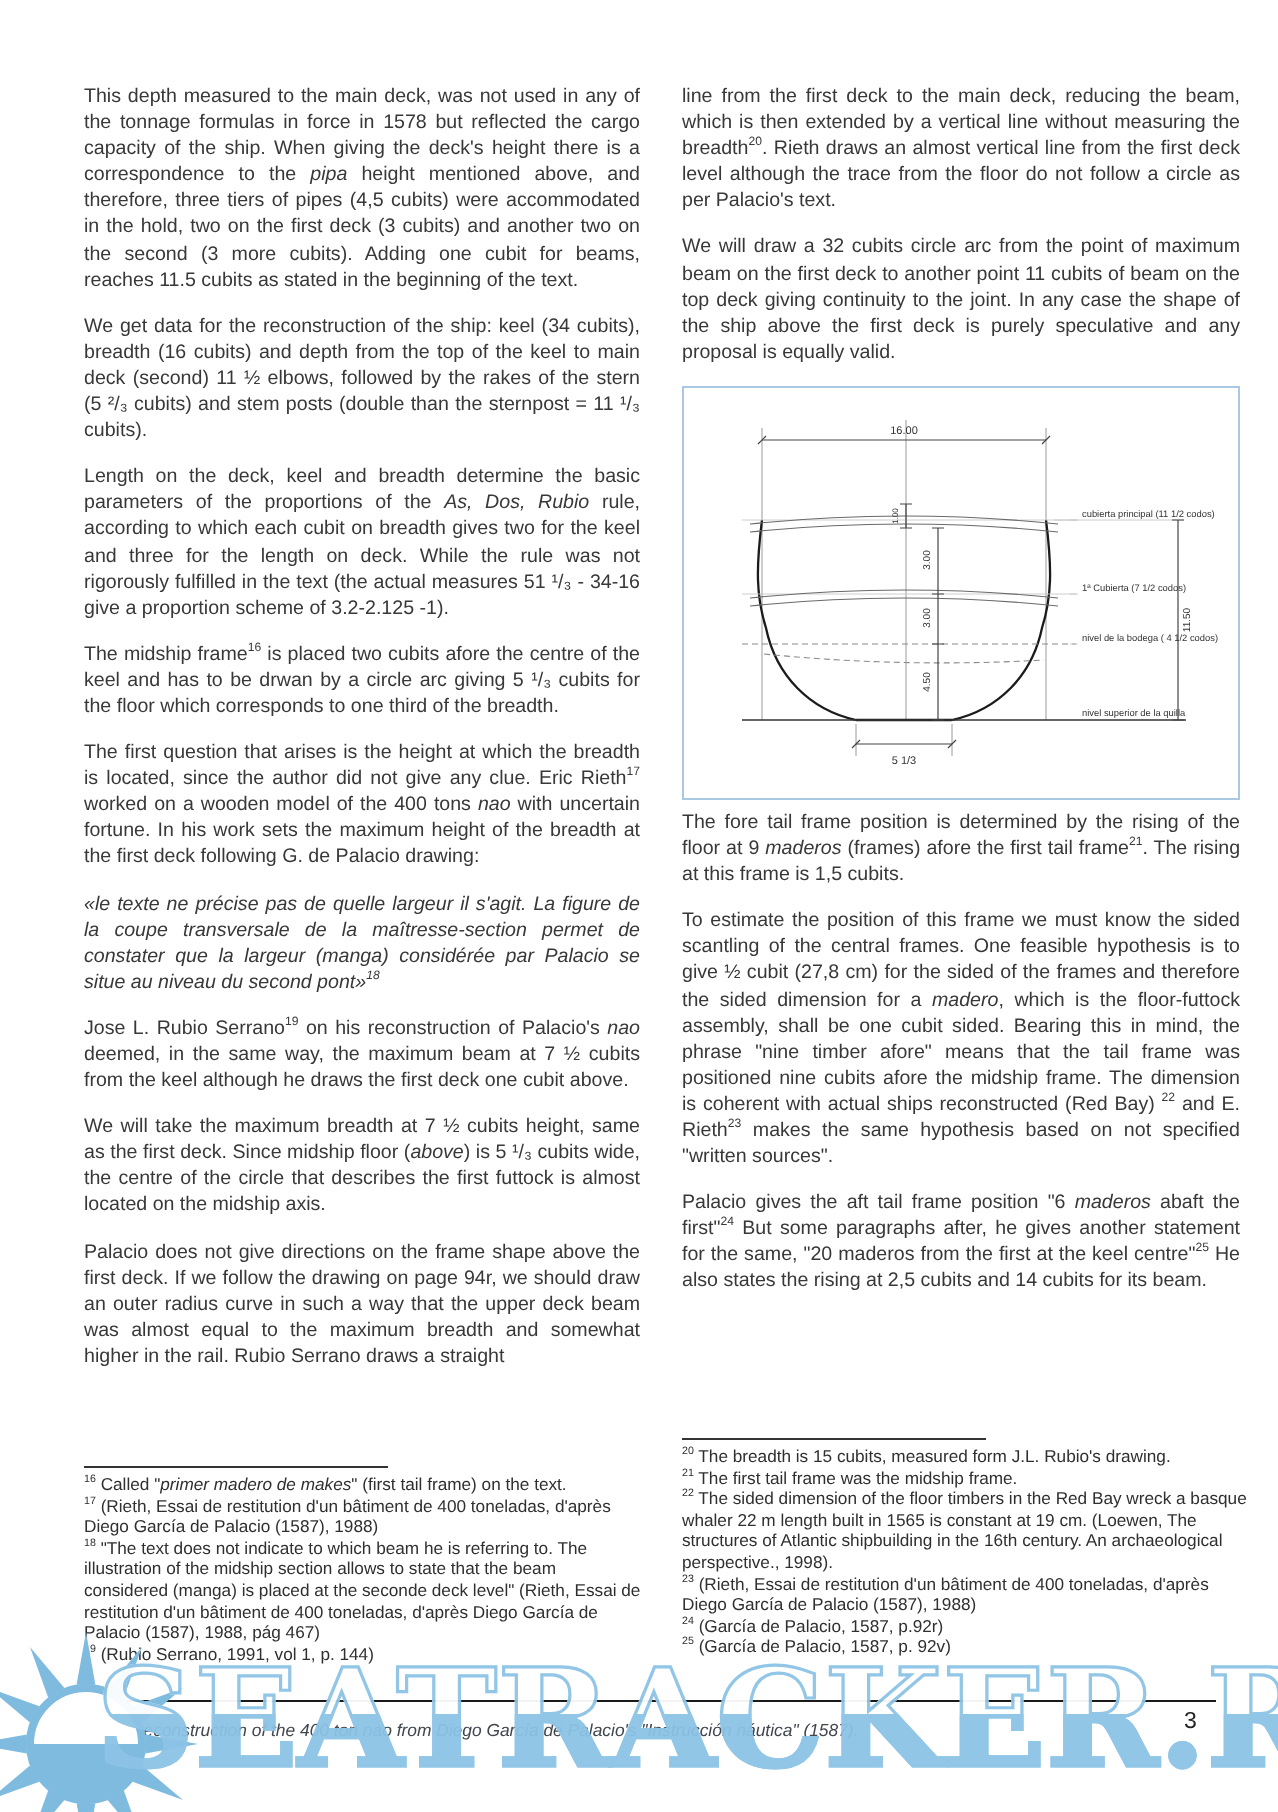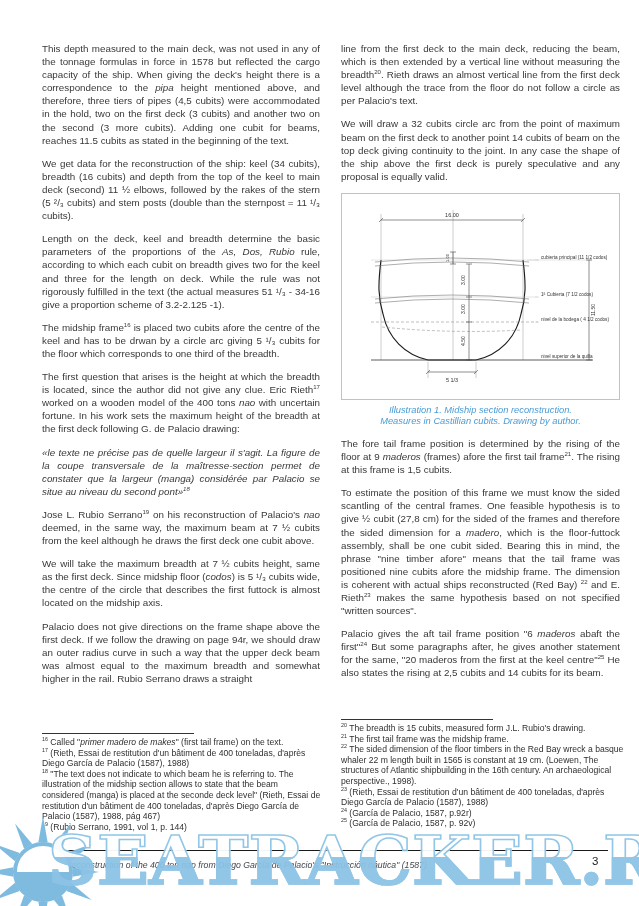--- a/index.html
+++ b/index.html
@@ -58,28 +58,28 @@
 <body>
 
 <div class="col col-left">
     <p>This depth measured to the main deck, was not used in any of the tonnage formulas in force in 1578 but reflected the cargo capacity of the ship. When giving the deck's height there is a correspondence to the <em>pipa</em> height mentioned above, and therefore, three tiers of pipes (4,5 cubits) were accommodated in the hold, two on the first deck (3 cubits) and another two on the second (3 more cubits). Adding one cubit for beams, reaches 11.5 cubits as stated in the beginning of the text.</p>
     <p>We get data for the reconstruction of the ship: keel (34 cubits), breadth (16 cubits) and depth from the top of the keel to main deck (second) 11 ½ elbows, followed by the rakes of the stern (5 ²/₃ cubits) and stem posts (double than the sternpost = 11 ¹/₃ cubits).</p>
     <p>Length on the deck, keel and breadth determine the basic parameters of the proportions of the <em>As, Dos, Rubio</em> rule, according to which each cubit on breadth gives two for the keel and three for the length on deck. While the rule was not rigorously fulfilled in the text (the actual measures 51 ¹/₃ - 34-16 give a proportion scheme of 3.2-2.125 -1).</p>
     <p>The midship frame<sup>16</sup> is placed two cubits afore the centre of the keel and has to be drwan by a circle arc giving 5 ¹/₃ cubits for the floor which corresponds to one third of the breadth.</p>
     <p>The first question that arises is the height at which the breadth is located, since the author did not give any clue. Eric Rieth<sup>17</sup> worked on a wooden model of the 400 tons <em>nao</em> with uncertain fortune. In his work sets the maximum height of the breadth at the first deck following G. de Palacio drawing:</p>
     <p class="quote">«le texte ne précise pas  de quelle largeur il s'agit. La figure de la coupe transversale de la maîtresse-section permet de constater que la largeur (manga) considérée par Palacio se situe au niveau du second pont»<sup>18</sup></p>
     <p>Jose L. Rubio Serrano<sup>19</sup> on his reconstruction of Palacio's <em>nao</em> deemed, in the same way, the maximum beam at 7 ½ cubits from the keel although he draws the first deck one cubit above.</p>
-    <p>We will take the maximum breadth at 7 ½ cubits height, same as the first deck. Since midship floor (<em>codos</em>) is 5 ¹/₃ cubits wide, the centre of the circle that describes the first futtock is almost located on the midship axis.</p>
+    <p>We will take the maximum breadth at 7 ½ cubits height, same as the first deck. Since midship floor (<em>above</em>) is 5 ¹/₃ cubits wide, the centre of the circle that describes the first futtock is almost located on the midship axis.</p>
     <p>Palacio does not give directions on the frame shape above the first deck. If we follow the drawing on page 94r, we should draw an outer radius curve in such a way that the upper deck beam was almost equal to the maximum breadth and somewhat higher in the rail. Rubio Serrano draws a straight</p>
   </div>
 
 <div class="col col-right">
   <div>
       <p>line from the first deck to the main deck, reducing the beam, which is then extended by a vertical line without measuring the breadth<sup>20</sup>. Rieth draws an almost vertical line from the first deck level although the trace from the floor do not follow a circle as per Palacio's text.</p>
-      <p>We will draw a 32 cubits circle arc from the point of maximum beam on the first deck to another point 14 cubits of beam on the top deck giving continuity to the joint. In any case the shape of the ship above the first deck is purely speculative and any proposal is equally valid.</p>
+      <p>We will draw a 32 cubits circle arc from the point of maximum beam on the first deck to another point 11 cubits of beam on the top deck giving continuity to the joint. In any case the shape of the ship above the first deck is purely speculative and any proposal is equally valid.</p>
     </div>
 
   <div class="figure">
     <svg width="277" height="203" viewBox="0 0 277 203">
 
       <line x1="111" y1="16" x2="111" y2="166" class="thin"></line>
       <line x1="39" y1="20" x2="39" y2="166" class="thin"></line>
       <line x1="181" y1="20" x2="181" y2="166" class="thin"></line>
 
       <g>
@@ -143,24 +143,20 @@
         <line x1="193" y1="103" x2="197" y2="103" class="leader"></line>
         <line x1="193" y1="128" x2="197" y2="128" class="leader"></line>
         <text x="199" y="64.5" font-size="4.7">cubierta principal (11 1/2 codos)</text>
         <text x="199" y="101.5" font-size="4.7">1ª Cubierta (7 1/2 codos)</text>
         <text x="199" y="126.5" font-size="4.7">nivel de la bodega ( 4 1/2 codos)</text>
         <text x="199" y="164" font-size="4.7">nivel superior de la quilla</text>
       </g>
     </svg>
   </div>
 
-  <div class="fig-caption">
-    <div>Illustration 1. Midship section reconstruction.</div>
-    <div>Measures in Castillian cubits. Drawing by author.</div>
-  </div>
 
   <div>
       <p>The fore tail frame position is determined by the rising of the floor at 9 <em>maderos</em> (frames) afore the first tail frame<sup>21</sup>. The rising at this frame is 1,5 cubits.</p>
       <p>To estimate the position of this frame we must know the sided scantling of the central frames. One feasible hypothesis is to give ½ cubit (27,8 cm) for the sided of the frames and therefore the sided dimension for a <em>madero</em>, which is the floor-futtock assembly, shall be one cubit sided. Bearing this in mind, the phrase "nine timber afore" means that the tail frame was positioned nine cubits afore the midship frame. The dimension is coherent with actual ships reconstructed (Red Bay) <sup>22</sup> and E. Rieth<sup>23</sup> makes the same hypothesis based on not specified "written sources".</p>
       <p>Palacio gives the aft tail frame position "6 <em>maderos</em> abaft the first"<sup>24</sup> But some paragraphs after, he gives another statement for the same, "20 maderos from the first at the keel centre"<sup>25</sup> He also states the rising at 2,5 cubits and 14 cubits for its beam.</p>
     </div>
 </div>
 
 <div class="footnotes footnotes-left">
   <div class="fn-rule"></div>

